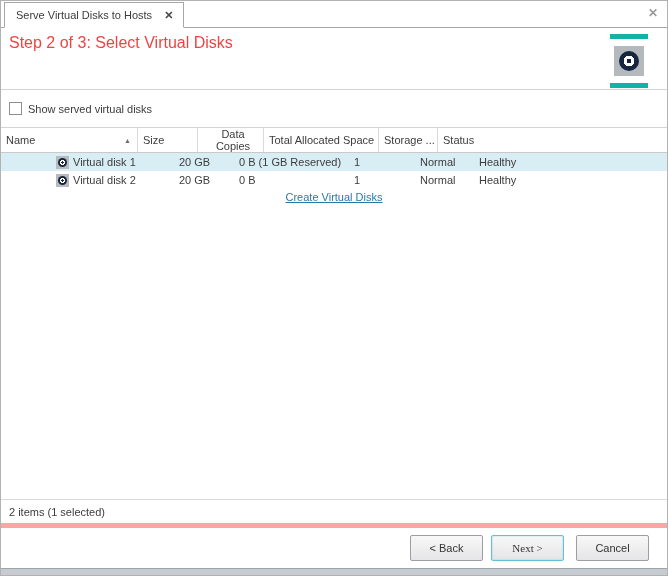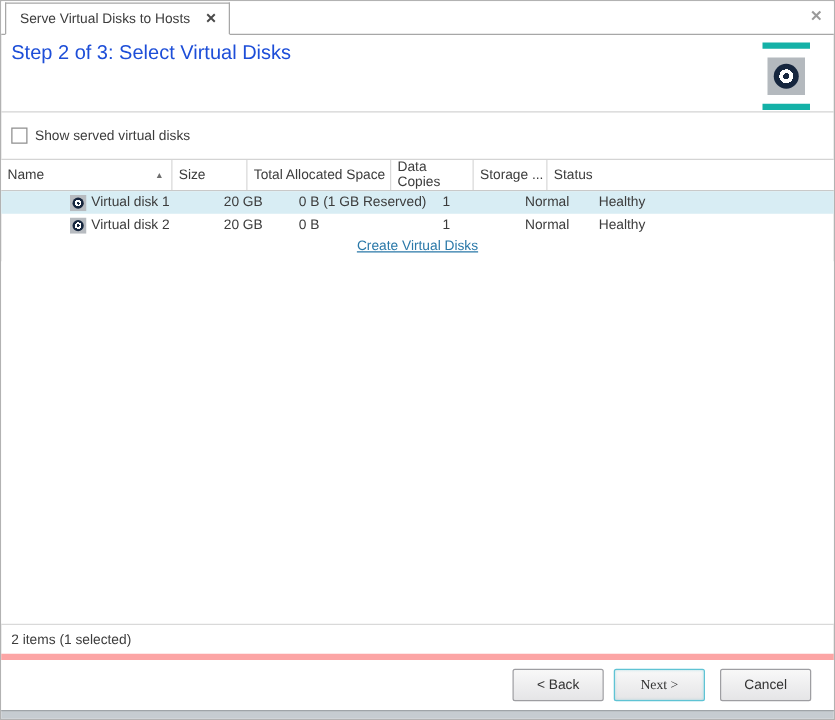--- a/index.html
+++ b/index.html
@@ -37,21 +37,21 @@
   }
   .tabbar-fill { flex:1; }
   .panel-close {
     color:#9a9a9a; font-size:12px; font-weight:bold;
     margin:0 9px 8px 0; line-height:1; cursor:pointer;
   }
 
   
   .header { flex:0 0 61px; display:flex; padding:6px 10px 0 8px; }
   .header-text { flex:1; padding-right:14px; }
-  .title { font-size:16px; color:#1d4ed8; margin-bottom:5px; }
+  .title { font-size:16px; color:#ef4444; margin-bottom:5px; }
   .desc { font-size:11px; color:#404040; line-height:14px; max-width:586px; }
   .vd-icon-big { width:40px; flex:0 0 40px; margin-right:8px; margin-top:0; }
   .vd-bar { width:38px; height:5px; background:#14b1a7; margin:0 auto; }
   .vd-square {
     width:30px; height:30px; background:#b4b9be; margin:7px auto;
     display:flex; align-items:center; justify-content:center;
   }
   .vd-circle {
     width:20px; height:20px; border-radius:50%;
     background:radial-gradient(circle at 50% 50%, #16263e 0 2.5px, #ffffff 2.5px 5.5px, #16263e 5.5px 100%);
@@ -68,21 +68,21 @@
   .filter-label { color:#3c3c3c; cursor:default; }
 
   
   .thead {
     flex:0 0 21px; display:flex; align-items:stretch;
     border-top:1px solid #d4d4d4; border-bottom:1px solid #c9c9c9;
     background:#ffffff;
   }
   .th {
     display:flex; align-items:center; padding-left:5px;
-    border-right:1px solid #d9d9d9; color:#3c3c3c; cursor:default;
+    border-right:1px solid #d9d9d9; color:#3c3c3c; cursor:default;text-align:center;
   }
   .th:last-child { border-right:none; }
   .th-name { justify-content:space-between; padding-right:6px; }
   .sort-icon { font-size:7px; color:#6e6e6e; line-height:1; }
   .col-name { width:137px; flex:0 0 137px; }
   .col-size { width:60px; flex:0 0 60px; }
   .col-alloc { width:115px; flex:0 0 115px; }
   .col-copies { width:66px; flex:0 0 66px; }
   .col-storage { width:59px; flex:0 0 59px; }
   .col-status { flex:1; }
@@ -169,25 +169,25 @@
   </div>
 
   <div class="thead">
     <div class="th th-name col-name">
       <span>Name</span>
       <span class="sort-icon">▲</span>
     </div>
     <div class="th col-size">
       <span>Size</span>
     </div>
+    <div class="th col-copies">
+      <span>Data Copies</span>
+    </div>
     <div class="th col-alloc">
       <span>Total Allocated Space</span>
-    </div>
-    <div class="th col-copies">
-      <span>Data Copies</span>
     </div>
     <div class="th col-storage">
       <span>Storage ...</span>
     </div>
     <div class="th col-status">
       <span>Status</span>
     </div>
   </div>
 
   <div class="trow selected">

